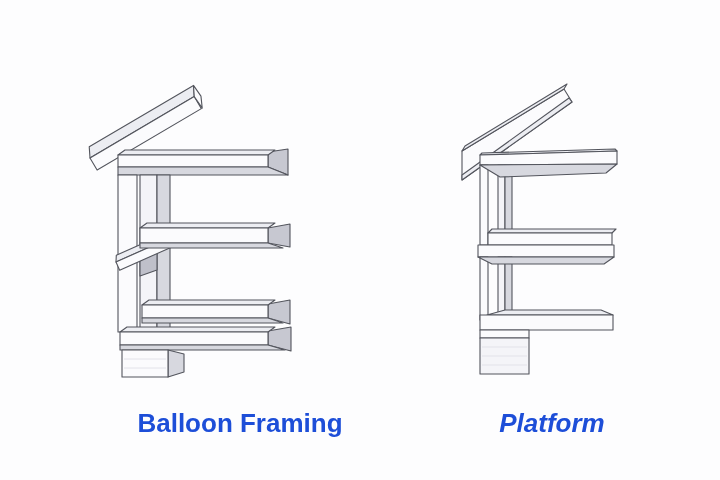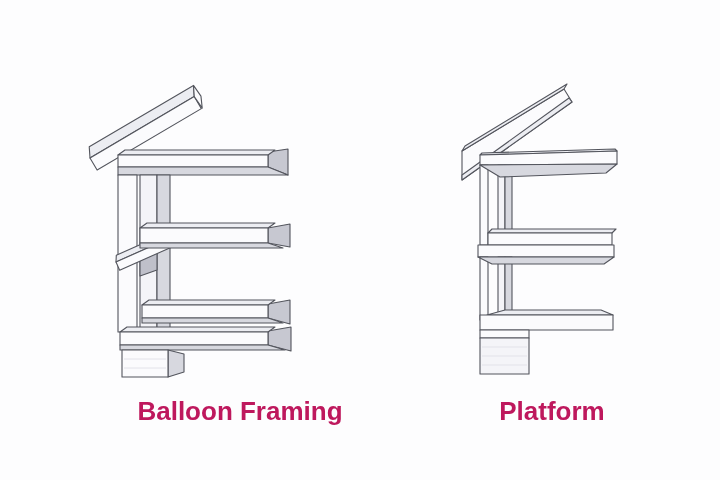--- a/index.html
+++ b/index.html
@@ -5,25 +5,25 @@
   html,body{margin:0;padding:0;background:#e9e9e9;}
   .stage{
     position:relative;width:720px;height:480px;overflow:hidden;
     background:#fdfdfe;font-family:"Liberation Sans", sans-serif;color:#17181a;
   }
   .title{
     position:absolute;top:22px;left:0;right:0;text-align:center;
     font-size:45px;font-weight:600;letter-spacing:-0.5px;color:#141518;
   }
   .caption{
-    position:absolute;top:396px;font-size:26px;font-weight:700;color:#be185d;
+    position:absolute;top:408px;font-size:26px;font-weight:700;color:#1d4ed8;
     text-align:center;
   }
   .caption.balloon{left:100px;width:280px;}
-  .caption.platform{left:452px;width:200px;}
+  .caption.platform{left:452px;width:200px;font-style:italic;}
   svg{position:absolute;display:block;}
   #balloon-svg{left:55px;top:80px;}
   #platform-svg{left:430px;top:80px;}
   polygon,rect,line{stroke:#53555d;stroke-width:1.1;stroke-linejoin:round;}
   .face-w{fill:#fbfbfd;}   
   .face-w2{fill:#f4f4f8;}  
   .face-l{fill:#ecedf2;}   
   .face-m{fill:#d7d8df;}   
   .face-d{fill:#c7c8d1;}   
   .face-p{fill:#bfc0ca;}   

